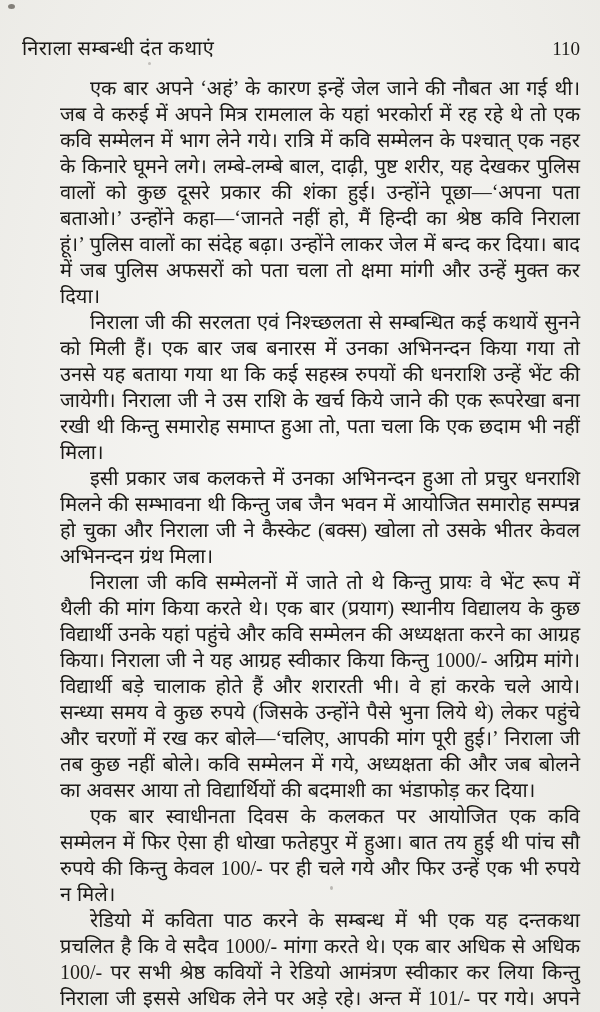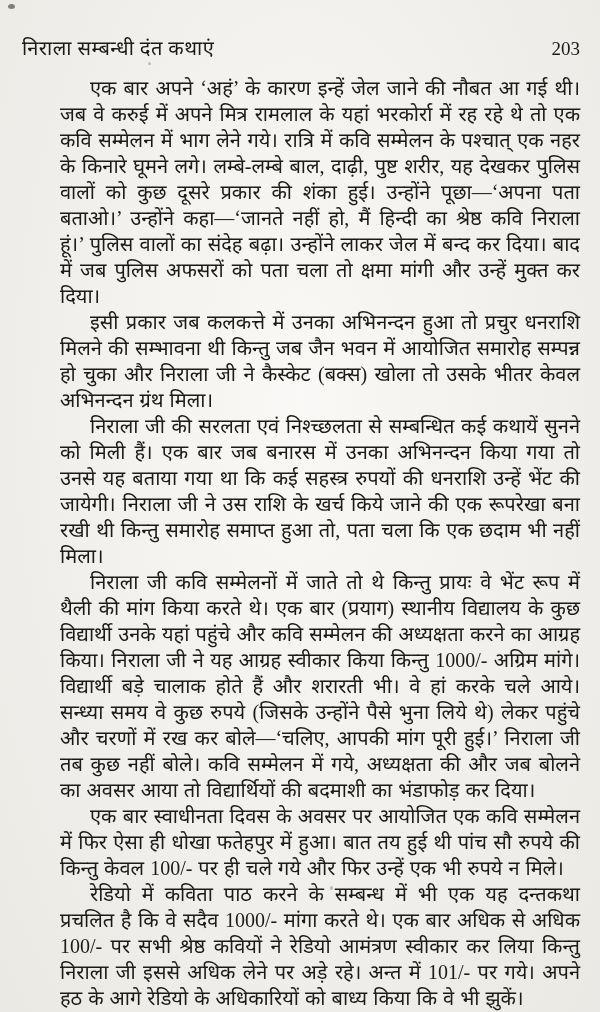--- a/index.html
+++ b/index.html
@@ -61,31 +61,31 @@
 <body>
 
 <div class="page">
 
   <span class="speck s1"></span>
   <span class="speck s2"></span>
   <span class="speck s3"></span>
 
   <div class="running-header">
     <span class="title">निराला सम्बन्धी दंत कथाएं</span>
-    <span class="pagenum">203</span>
+    <span class="pagenum">110</span>
   </div>
 
   <div class="body-text">
     <p>एक बार अपने ‘अहं’ के कारण इन्हें जेल जाने की नौबत आ गई थी। जब वे करुई में अपने मित्र रामलाल के यहां भरकोर्रा में रह रहे थे तो एक कवि सम्मेलन में भाग लेने गये। रात्रि में कवि सम्मेलन के पश्चात् एक नहर के किनारे घूमने लगे। लम्बे-लम्बे बाल, दाढ़ी, पुष्ट शरीर, यह देखकर पुलिस वालों को कुछ दूसरे प्रकार की शंका हुई। उन्होंने पूछा—‘अपना पता बताओ।’ उन्होंने कहा—‘जानते नहीं हो, मैं हिन्दी का श्रेष्ठ कवि निराला हूं।’ पुलिस वालों का संदेह बढ़ा। उन्होंने लाकर जेल में बन्द कर दिया। बाद में जब पुलिस अफसरों को पता चला तो क्षमा मांगी और उन्हें मुक्त कर दिया।</p>
 
 
+    <p>निराला जी की सरलता एवं निश्च्छलता से सम्बन्धित कई कथायें सुनने को मिली हैं। एक बार जब बनारस में उनका अभिनन्दन किया गया तो उनसे यह बताया गया था कि कई सहस्त्र रुपयों की धनराशि उन्हें भेंट की जायेगी। निराला जी ने उस राशि के खर्च किये जाने की एक रूपरेखा बना रखी थी किन्तु समारोह समाप्त हुआ तो, पता चला कि एक छदाम भी नहीं मिला।</p>
+
     <p>इसी प्रकार जब कलकत्ते में उनका अभिनन्दन हुआ तो प्रचुर धनराशि मिलने की सम्भावना थी किन्तु जब जैन भवन में आयोजित समारोह सम्पन्न हो चुका और निराला जी ने कैस्केट (बक्स) खोला तो उसके भीतर केवल अभिनन्दन ग्रंथ मिला।</p>
-
-    <p>निराला जी की सरलता एवं निश्च्छलता से सम्बन्धित कई कथायें सुनने को मिली हैं। एक बार जब बनारस में उनका अभिनन्दन किया गया तो उनसे यह बताया गया था कि कई सहस्त्र रुपयों की धनराशि उन्हें भेंट की जायेगी। निराला जी ने उस राशि के खर्च किये जाने की एक रूपरेखा बना रखी थी किन्तु समारोह समाप्त हुआ तो, पता चला कि एक छदाम भी नहीं मिला।</p>
 
     <p>निराला जी कवि सम्मेलनों में जाते तो थे किन्तु प्रायः वे भेंट रूप में थैली की मांग किया करते थे। एक बार (प्रयाग) स्थानीय विद्यालय के कुछ विद्यार्थी उनके यहां पहुंचे और कवि सम्मेलन की अध्यक्षता करने का आग्रह किया। निराला जी ने यह आग्रह स्वीकार किया किन्तु 1000/- अग्रिम मांगे। विद्यार्थी बड़े चालाक होते हैं और शरारती भी। वे हां करके चले आये। सन्ध्या समय वे कुछ रुपये (जिसके उन्होंने पैसे भुना लिये थे) लेकर पहुंचे और चरणों में रख कर बोले—‘चलिए, आपकी मांग पूरी हुई।’ निराला जी तब कुछ नहीं बोले। कवि सम्मेलन में गये, अध्यक्षता की और जब बोलने का अवसर आया तो विद्यार्थियों की बदमाशी का भंडाफोड़ कर दिया।</p>
 
-    <p>एक बार स्वाधीनता दिवस के अवसर पर आयोजित एक कवि सम्मेलन में फिर ऐसा ही धोखा फतेहपुर में हुआ। बात तय हुई थी पांच सौ रुपये की किन्तु केवल 100/- पर ही चले गये और फिर उन्हें एक भी रुपये न मिले।</p>
+    <p>एक बार स्वाधीनता दिवस के कलकत पर आयोजित एक कवि सम्मेलन में फिर ऐसा ही धोखा फतेहपुर में हुआ। बात तय हुई थी पांच सौ रुपये की किन्तु केवल 100/- पर ही चले गये और फिर उन्हें एक भी रुपये न मिले।</p>
 
     <p>रेडियो में कविता पाठ करने के सम्बन्ध में भी एक यह दन्तकथा प्रचलित है कि वे सदैव 1000/- मांगा करते थे। एक बार अधिक से अधिक 100/- पर सभी श्रेष्ठ कवियों ने रेडियो आमंत्रण स्वीकार कर लिया किन्तु निराला जी इससे अधिक लेने पर अड़े रहे। अन्त में 101/- पर गये। अपने हठ के आगे रेडियो के अधिकारियों को बाध्य किया कि वे भी झुकें।</p>
   </div>
 
 </div>
 
 </body></html>

